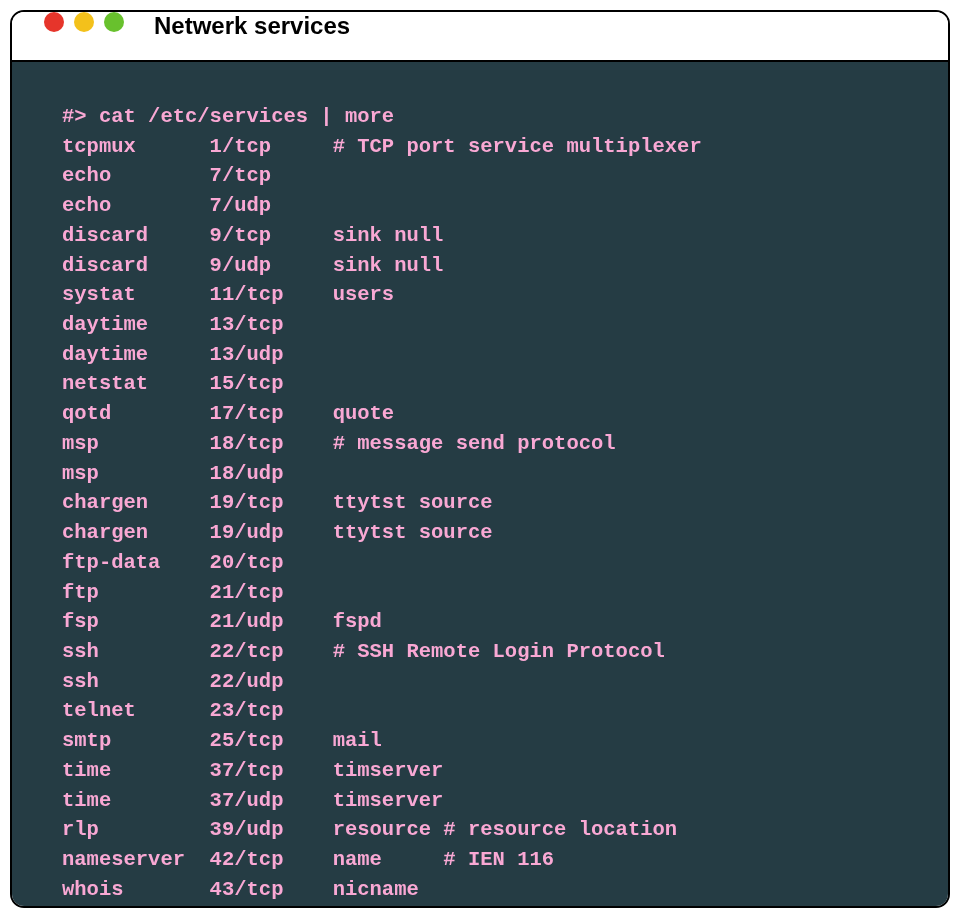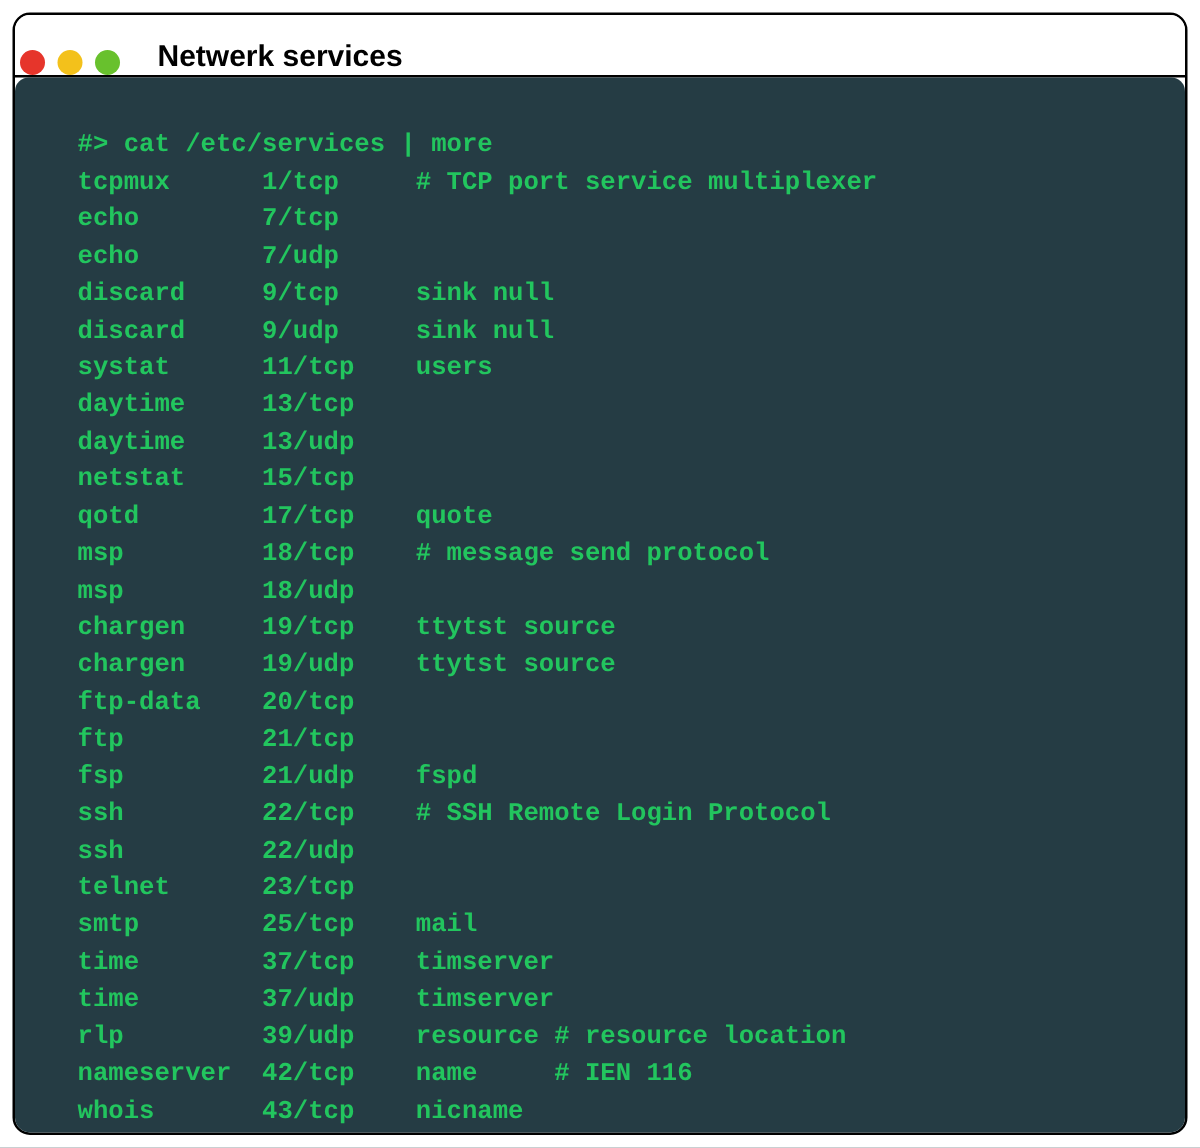--- a/index.html
+++ b/index.html
@@ -17,23 +17,23 @@
     width: 940px;
     height: 898px;
     border: 2px solid #000;
     border-radius: 14px;
     overflow: hidden;
     background: #fff;
     box-sizing: border-box;
   }
   .titlebar {
     display: flex;
-    align-items: flex-end;
+    align-items: flex-start;
     height: 48px;
-    padding: 0 4px;
+    padding: 0 32px;
     border-bottom: 2px solid #000;
     background: #fff;
   }
   .traffic-lights {
     display: flex;
     gap: 10px;
     margin-right: 30px;
   }
   .traffic-light {
     width: 20px;
@@ -43,32 +43,31 @@
   .tl-red    { background: #e6352b; }
   .tl-yellow { background: #f3c11b; }
   .tl-green  { background: #68c12d; }
   .title {
     font-size: 24px;
     font-weight: 700;
     color: #000;
   }
   .terminal {
     background: #253c44;
-    color: #22c55e;
+    color: #f9a8d4;
     width: 100%;
     height: calc(100% - 48px);
     box-sizing: border-box;
     padding: 40px 50px;
     font-family: "Courier New", Courier, monospace;
     font-weight: 700;
     font-size: 20.5px;
     line-height: 1.45;
     white-space: pre;
     overflow: hidden;
-    border-radius: 11px;
   }
 </style>
 </head>
 <body>
 
 <div class="window">
   <div class="titlebar">
     <div class="traffic-lights">
       <div class="traffic-light tl-red"></div>
       <div class="traffic-light tl-yellow"></div>

